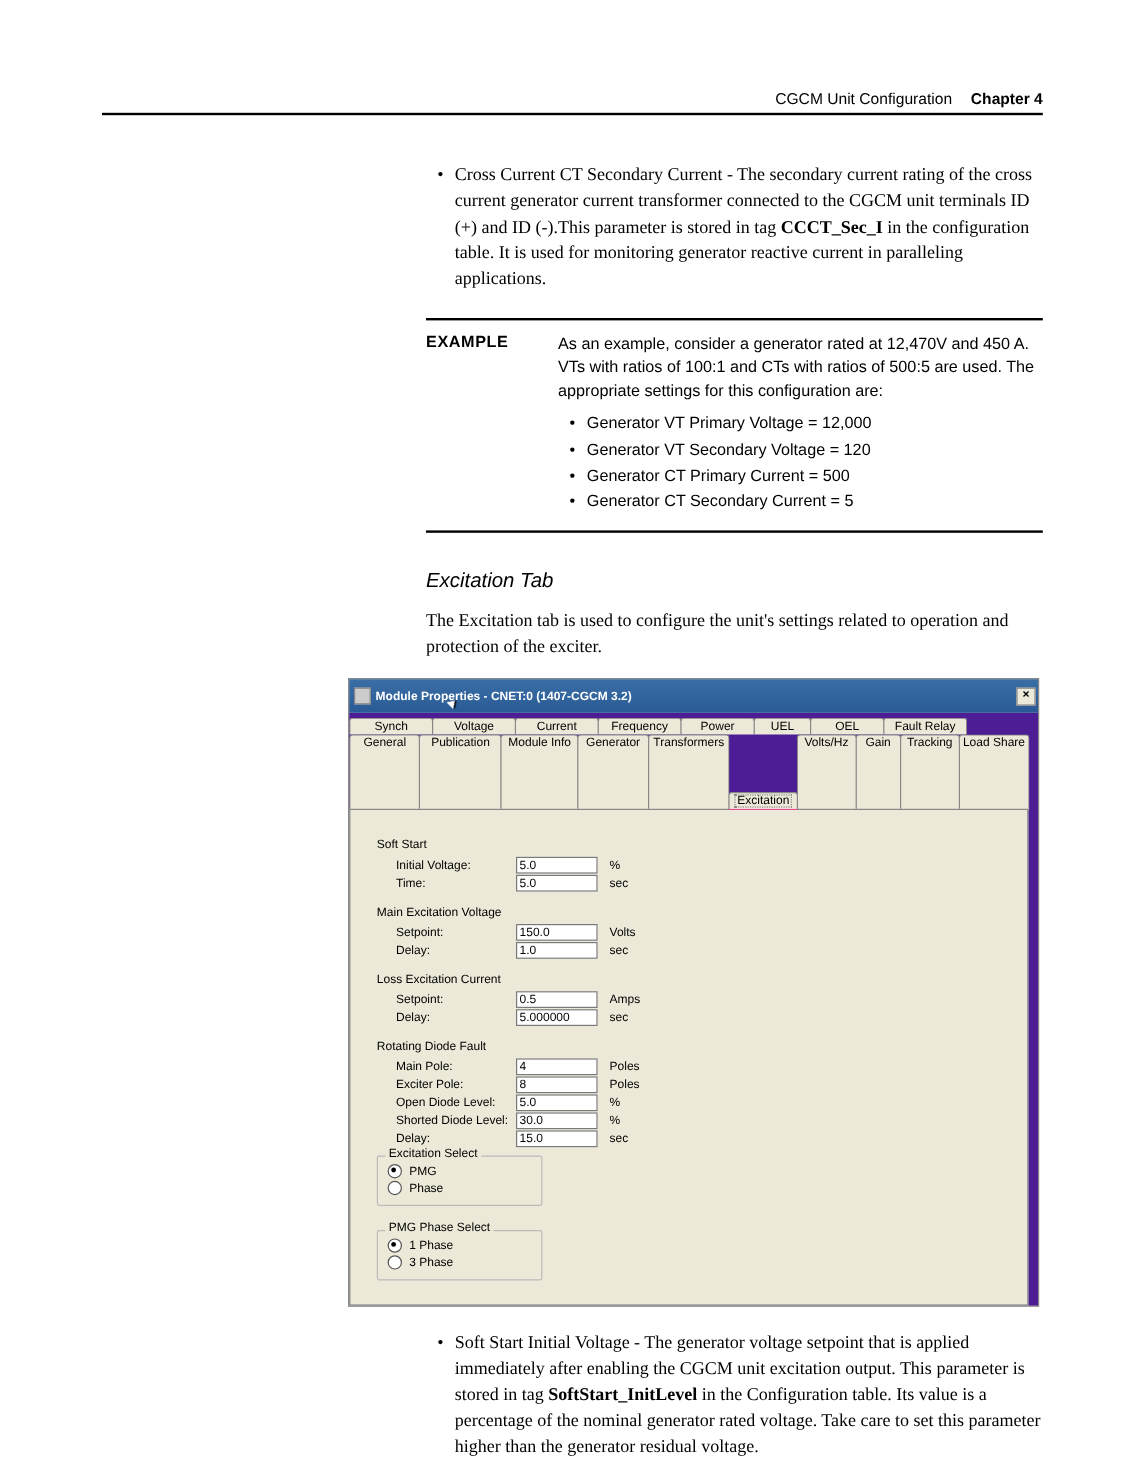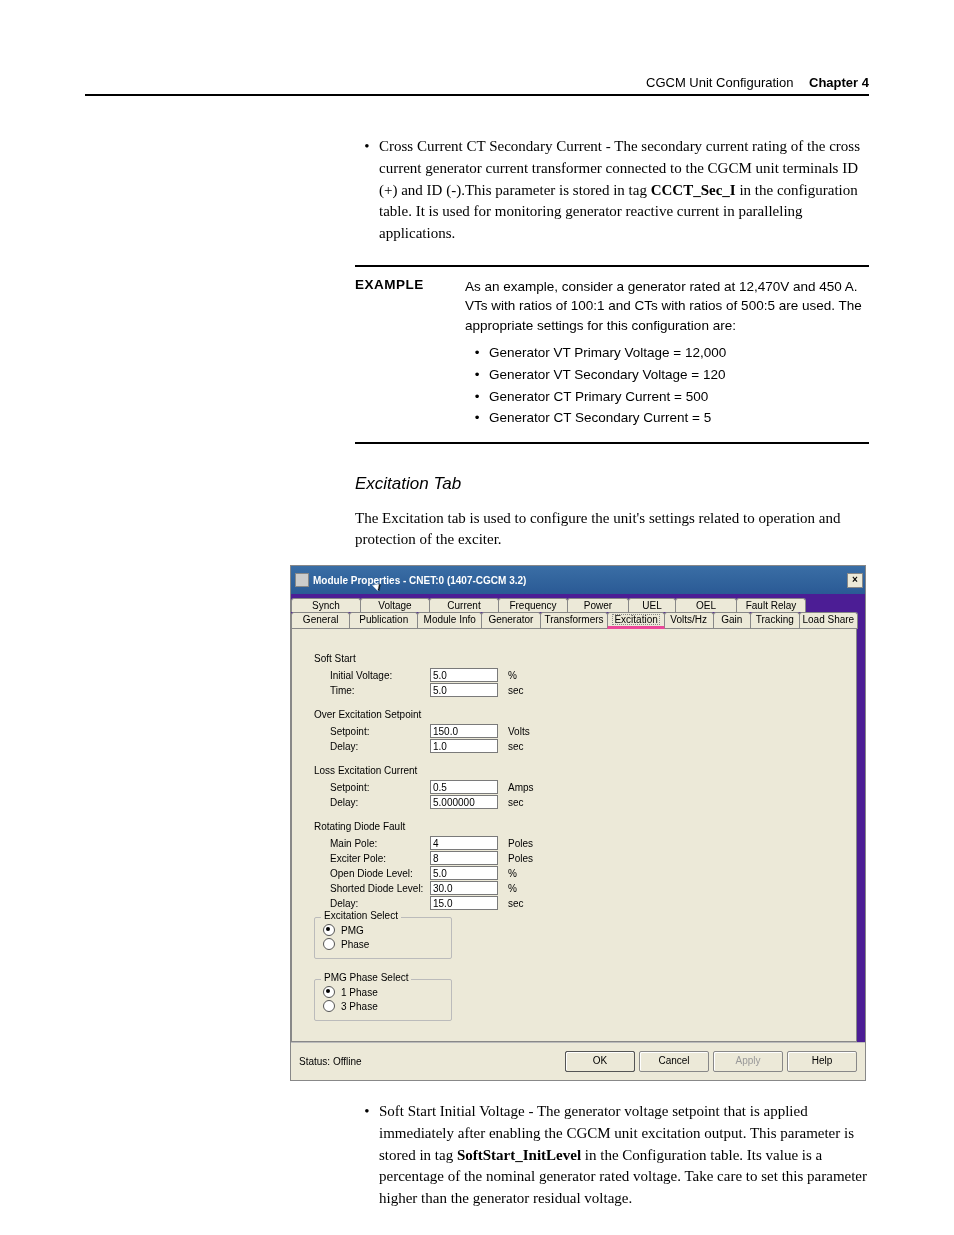--- a/index.html
+++ b/index.html
@@ -116,23 +116,24 @@
     border-bottom:none;
     border-radius: 3px 3px 0 0;
     padding: 1px 0;
     background:#ece9d8;
     text-align:center;
     margin-right:-1px;
     position:relative;
   }
   .tab.active {
     background:#ece9d8;
-    border-bottom:3px solid #ec4899;
+    border-bottom:1px solid #ec4899;
     z-index:2;
     font-weight:normal;
+    margin-top:48px;
   }
   .tab.active .lbl { outline: 1px dotted #888; outline-offset: -1px; padding: 0 2px;}
   .tab-panel-border {
     border:1px solid #888;
     border-top:1px solid #888;
     min-height: 320px;
     position: relative;
     margin-top:-1px;
     background:#ece9d8;
   }
@@ -307,21 +308,21 @@
                 <span class="field-label">Initial Voltage:</span>
                 <input class="field-input" value="5.0" style="">
                 <span class="field-unit">%</span>
               </div>
               <div class="field-row">
                 <span class="field-label">Time:</span>
                 <input class="field-input" value="5.0" style="">
                 <span class="field-unit">sec</span>
               </div>
 
-              <div class="grp-title" style="margin-top:12px">Over Excitation Setpoint</div>
+              <div class="grp-title" style="margin-top:12px">Main Excitation Voltage</div>
               <div class="field-row">
                 <span class="field-label">Setpoint:</span>
                 <input class="field-input" value="150.0" style="">
                 <span class="field-unit">Volts</span>
               </div>
               <div class="field-row">
                 <span class="field-label">Delay:</span>
                 <input class="field-input" value="1.0" style="">
                 <span class="field-unit">sec</span>
               </div>
@@ -387,28 +388,20 @@
                 <div class="radio-row">
                     <span class="radio"></span>
                     <span>3 Phase</span>
                   </div>
               </div>
             </div>
           </div>
         </div>
       </div>
 
-      <div class="bottom-bar">
-        <span class="status-lbl">Status: Offline</span>
-        <span class="spacer"></span>
-        <div class="btn default">OK</div>
-        <div class="btn">Cancel</div>
-        <div class="btn disabled">Apply</div>
-        <div class="btn">Help</div>
-      </div>
     </div>
 
     <div class="bullet-item">
       <span class="dot">•</span>
       <span>
         <span>Soft Start Initial Voltage - The generator voltage setpoint that is applied immediately after enabling the CGCM unit excitation output. This parameter is stored in tag </span><span class="inline-bold">SoftStart_InitLevel</span><span> in the Configuration table. Its value is a percentage of the nominal generator rated voltage. Take care to set this parameter higher than the generator residual voltage.</span>
       </span>
     </div>
 
   </div>

